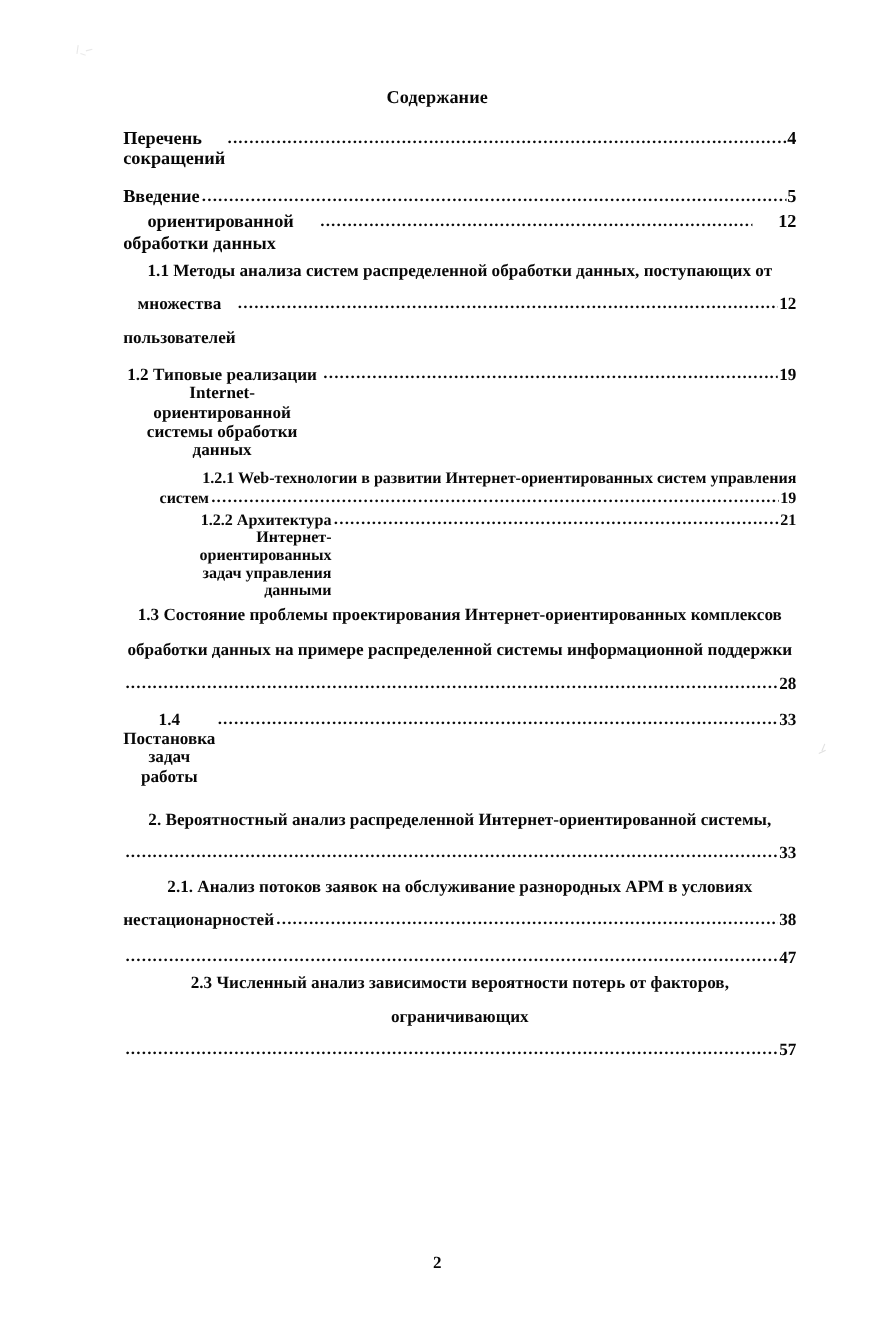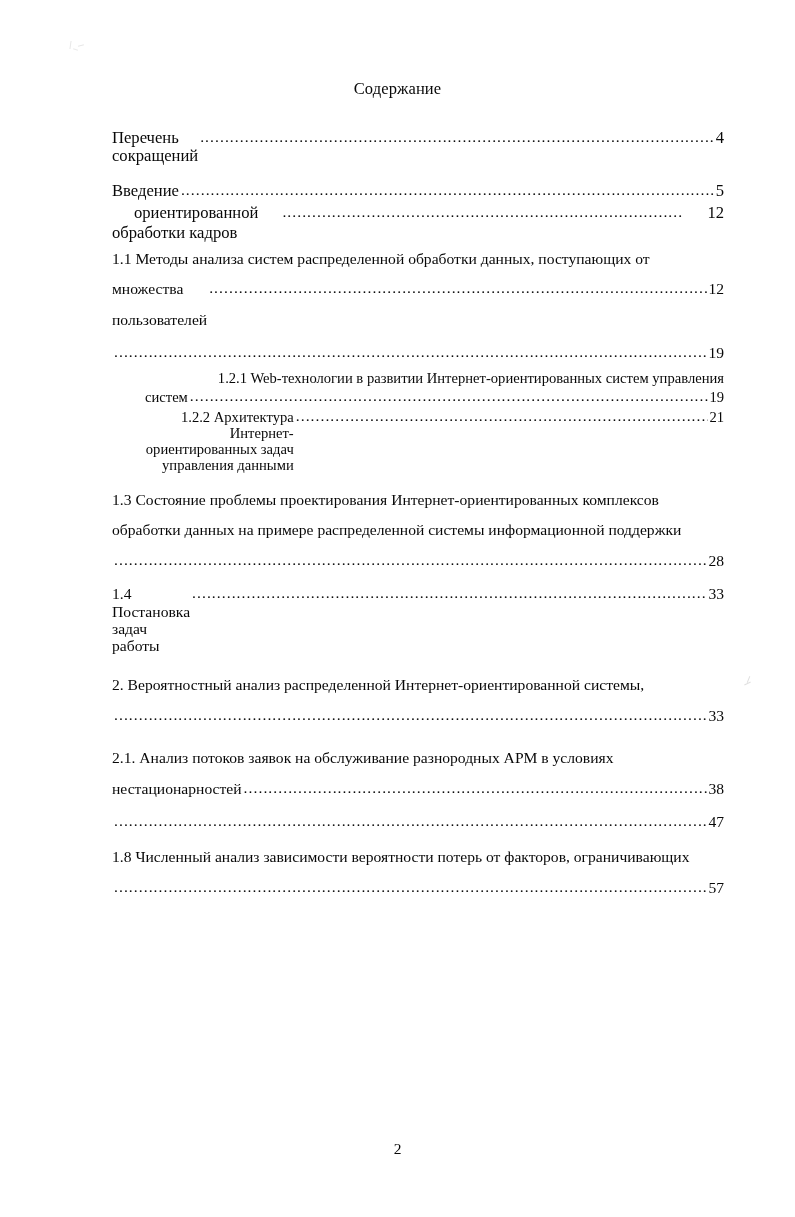--- a/index.html
+++ b/index.html
@@ -64,20 +64,21 @@
   }
   .speck-r::before { left: 4px; top: 0px; width: 1px; height: 7px; transform: rotate(22deg); }
   .speck-r::after  { left: 0px; top: 7px; width: 7px; height: 1px; transform: rotate(-26deg); }
 
   .page {
     position: absolute;
     left: 0;
     top: 0;
     width: 795px;
     height: 1161px;
+    font-weight: bold;
   }
 
   .doc-title {
     position: absolute;
     left: 0;
     top: 79px;
     width: 795px;
     text-align: center;
     font-size: 16.5px;
     letter-spacing: 0.1px;
@@ -123,37 +124,37 @@
   }
 
   
   .wrap .lead-line {
     display: flex;
     align-items: baseline;
     width: 100%;
   }
 
   
-  .gap-0  { margin-top: 12px; }
+  .gap-0  { margin-top: 0px; }
   .gap-1  { margin-top: 1px; }
   .gap-3  { margin-top: 3px; }
   .gap-5  { margin-top: 16px; }
   .gap-9  { margin-top: 9px; }
   .ls-normal { line-height: 1.20; }
   .ls-wide   { line-height: 1.96; }
   .lvl-1 { margin-left: 0px; }
   .lvl-2 { margin-left: 33px; text-align: right; }
 
   .first-indent {
     text-indent: 22px;
   }
 
   
   .sz-lg { font-size: 16.6px; }
-  .sz-md { font-size: 15.6px; }
+  .sz-md { font-size: 15.6px; text-align: center; }
   .sz-sm { font-size: 14.6px; }
 
   .page-number {
     position: absolute;
     left: 0;
     top: 1140px;
     width: 795px;
     text-align: center;
     font-size: 15.5px;
   }
@@ -188,37 +189,38 @@
     <div class="entry lvl-1 sz-lg gap-5">
       <div class="row">
         <span class="txt">Введение</span>
         <span class="leader">....................................................................................................................................................................................................................................................................</span>
         <span class="pg">5</span>
       </div>
     </div>
 
     <div class="entry wrap lvl-1 sz-lg ls-normal gap-3 first-indent">
       <div class="lead-line">
-        <span class="txt">ориентированной обработки кадров </span>
+        <span class="txt">ориентированной обработки данных </span>
         <span class="leader">....................................................................................................................................................................................................................................................................</span>
         <span class="pg">12</span>
       </div>
     </div>
 
     <div class="entry wrap lvl-1 sz-md ls-wide gap-1">
       <div>1.1 Методы анализа систем распределенной обработки данных, поступающих от</div>
       <div class="lead-line">
         <span class="txt">множества пользователей</span>
         <span class="leader">....................................................................................................................................................................................................................................................................</span>
         <span class="pg">12</span>
       </div>
     </div>
 
     <div class="entry lvl-1 sz-md gap-9">
       <div class="row">
+        <span class="txt">1.2 Типовые реализации Internet-ориентированной системы обработки данных</span>
         <span class="leader">....................................................................................................................................................................................................................................................................</span>
         <span class="pg">19</span>
       </div>
     </div>
 
     <div class="entry wrap lvl-2 sz-sm ls-normal gap-9">
       <div>1.2.1 Web-технологии в развитии Интернет-ориентированных систем управления</div>
       <div class="lead-line">
         <span class="txt">систем </span>
         <span class="leader">....................................................................................................................................................................................................................................................................</span>
@@ -269,21 +271,21 @@
     </div>
 
     <div class="entry lvl-1 sz-md gap-9">
       <div class="row">
         <span class="leader">....................................................................................................................................................................................................................................................................</span>
         <span class="pg">47</span>
       </div>
     </div>
 
     <div class="entry wrap lvl-1 sz-md ls-wide gap-0">
-      <div>1.8 Численный анализ зависимости вероятности потерь от факторов, ограничивающих</div>
+      <div>2.3 Численный анализ зависимости вероятности потерь от факторов, ограничивающих</div>
       <div class="lead-line">
         <span class="leader">....................................................................................................................................................................................................................................................................</span>
         <span class="pg">57</span>
       </div>
     </div>
 
   </div>
 
   <div class="page-number">2</div>
 

